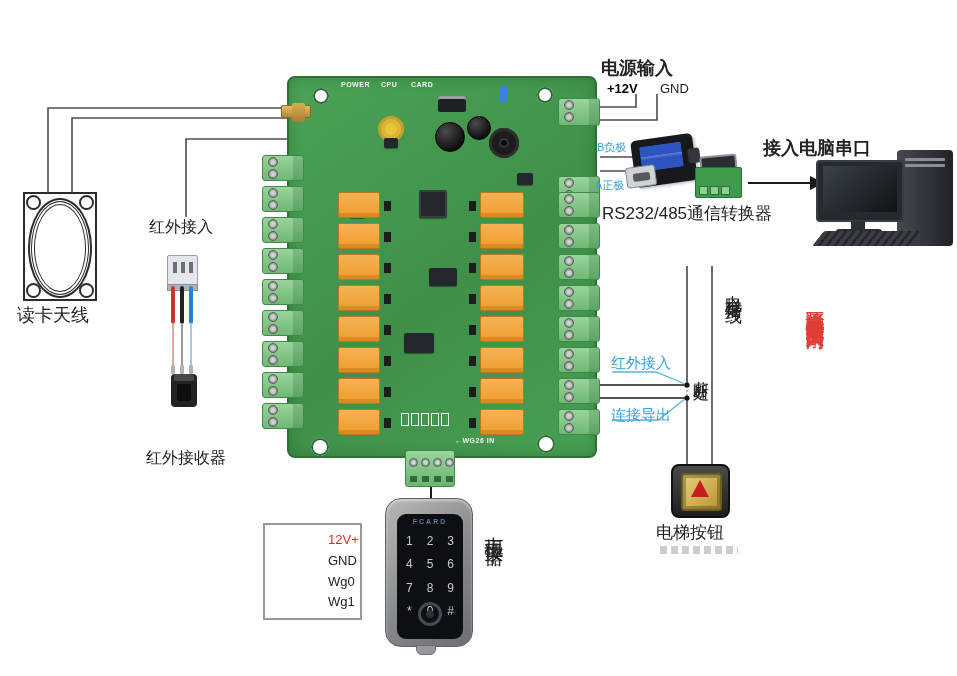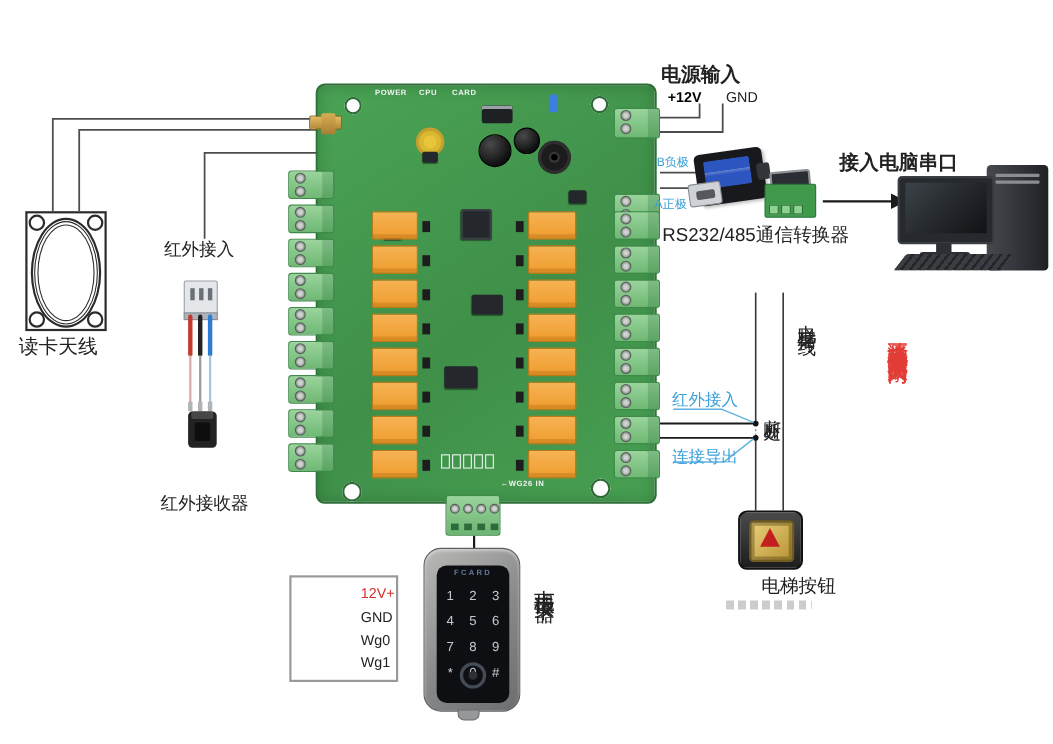--- a/index.html
+++ b/index.html
@@ -327,21 +327,21 @@
   <div class="abs lbl vtext" style="left:690px;top:368px;letter-spacing:2px;">剪断处</div>
   <div class="abs lbl-blue" style="left:611px;top:354px;">红外接入</div>
   <div class="abs lbl-blue" style="left:611px;top:406px;">连接导出</div>
 
   <div class="abs warn vtext">请将电梯其中的一条信号线剪断后接入门禁内</div>
 
   <div class="abs elv-btn">
     <span class="elv-plate"></span>
     <span class="elv-arrow" style="left:18px;top:14px;position:absolute;"></span>
   </div>
-  <div class="abs lbl" style="left:656px;top:521px;font-size:17px;margin-left:36px;">电梯按钮</div>
+  <div class="abs lbl" style="left:656px;top:521px;font-size:17px;">电梯按钮</div>
   <div class="abs clipped"></div>
 
   <div class="abs legend"></div>
   <div class="abs leg-lbl" style="left:328px;top:532px;color:#d0342c;">12V+</div>
   <div class="abs leg-lbl" style="left:328px;top:553px;">GND</div>
   <div class="abs leg-lbl" style="left:328px;top:574px;">Wg0</div>
   <div class="abs leg-lbl" style="left:328px;top:594px;">Wg1</div>
 
   <div class="abs reader">
     <div class="panel">

